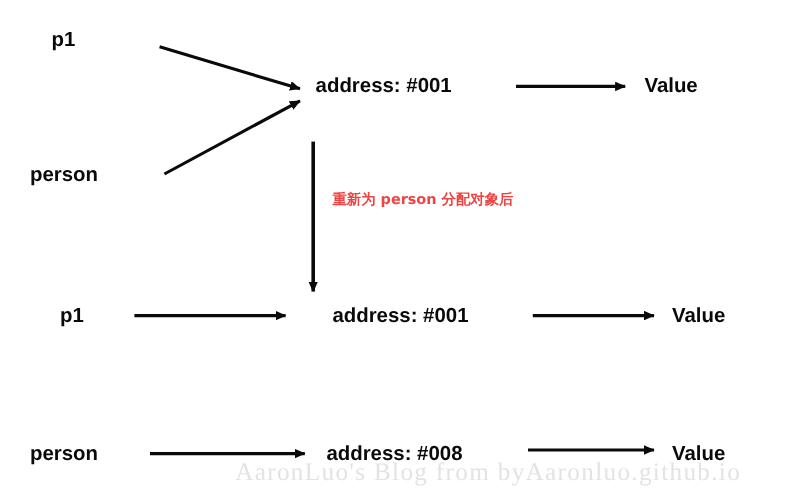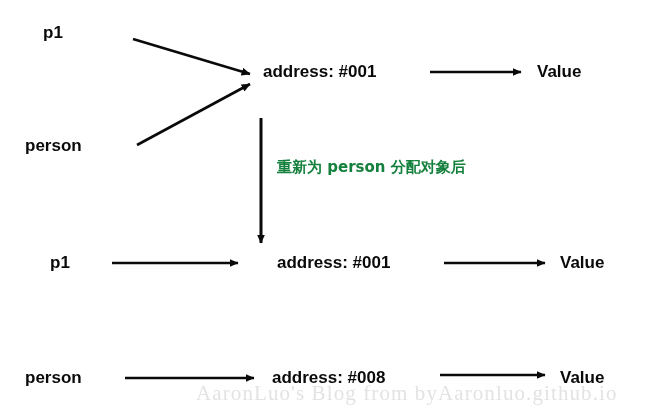--- a/index.html
+++ b/index.html
@@ -29,23 +29,23 @@
     position: absolute;
     color: #0a0a0a;
     font-weight: bold;
     font-size: 17px;
     line-height: 1;
     white-space: nowrap;
     font-family: "Liberation Sans", "DejaVu Sans", sans-serif;
   }
   .cn {
     position: absolute;
-    color: #15803d;
+    color: #ef4444;
     font-weight: bold;
-    font-size: 15px;
+    font-size: 12px;
     line-height: 1;
     white-space: nowrap;
     font-family: "DejaVu Sans", "Liberation Sans", sans-serif;
   }
   .watermark {
     position: absolute;
     color: #e3e3e3;
     font-family: "Liberation Serif", "DejaVu Serif", serif;
     font-size: 21px;
     letter-spacing: 1.1px;

